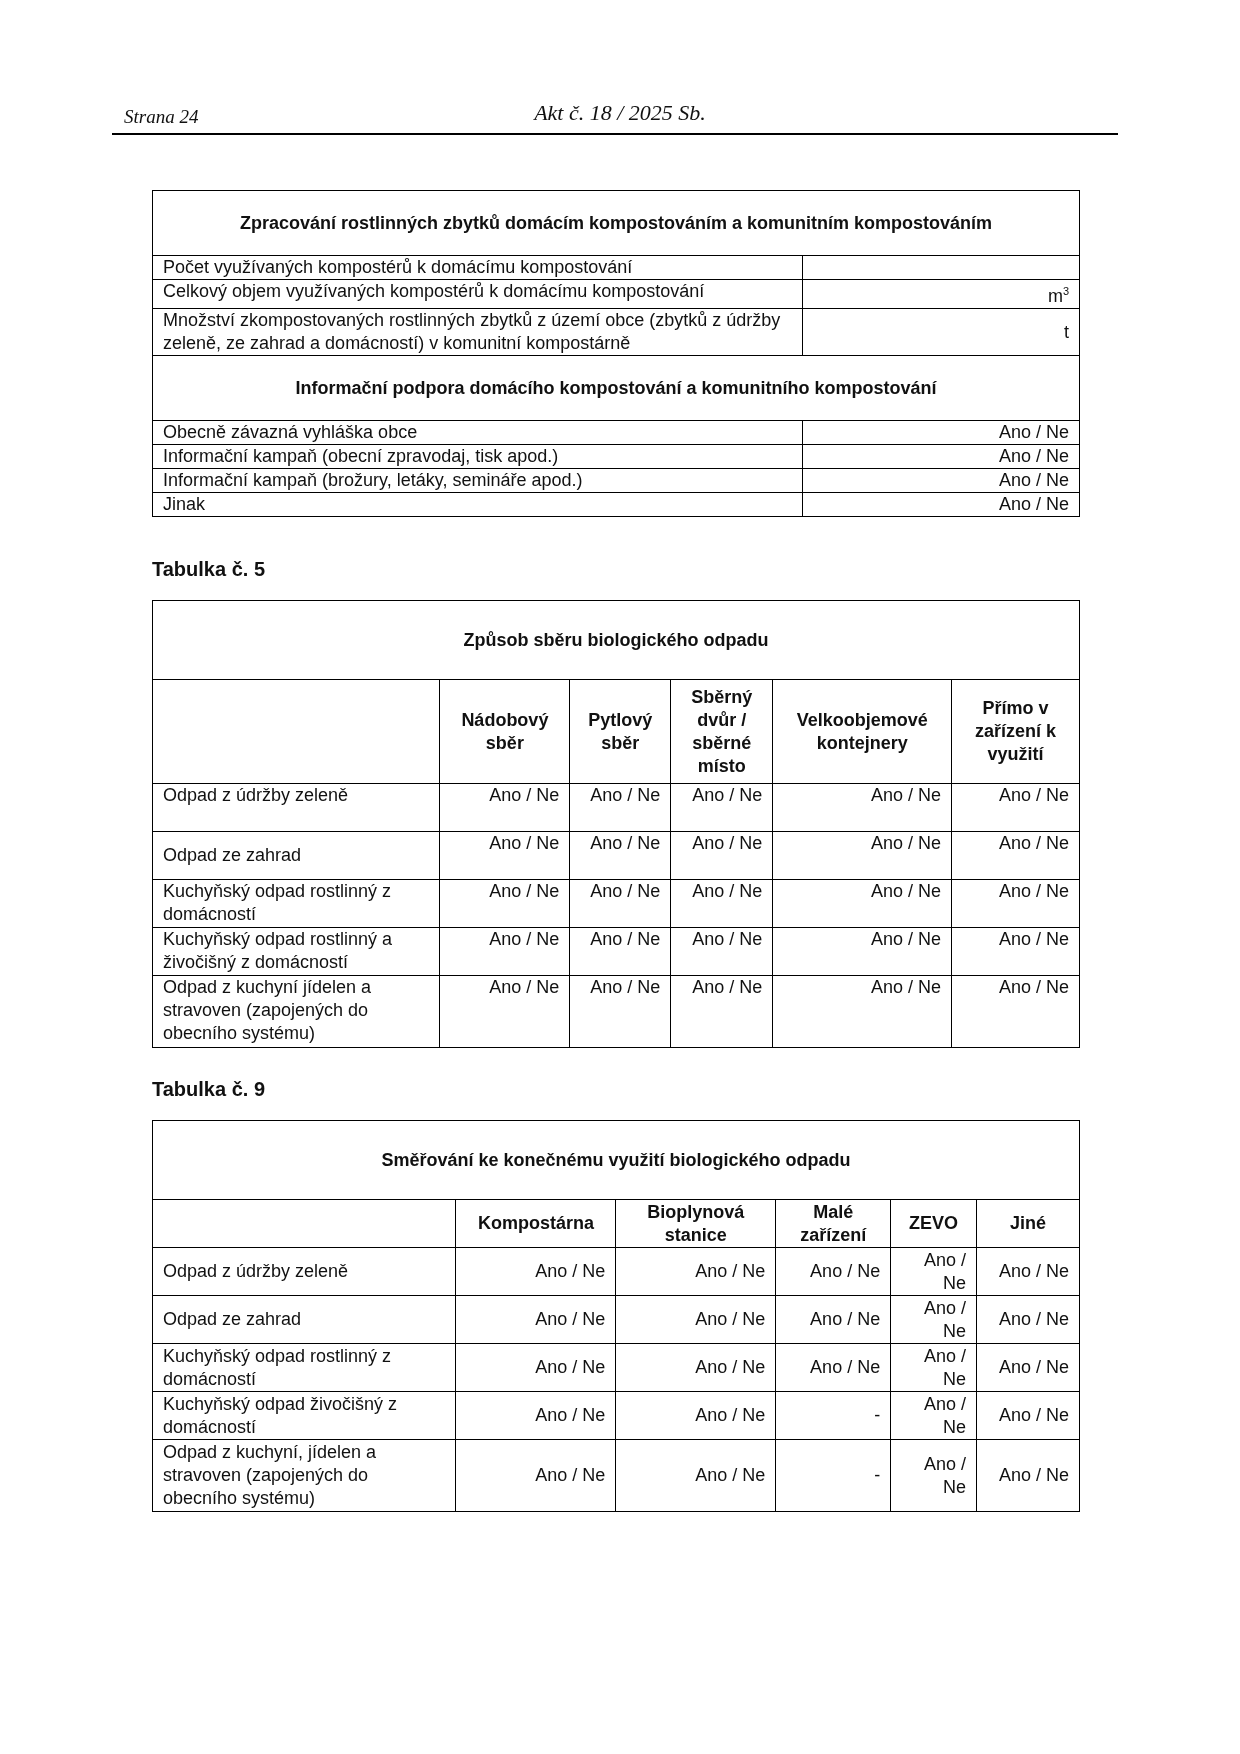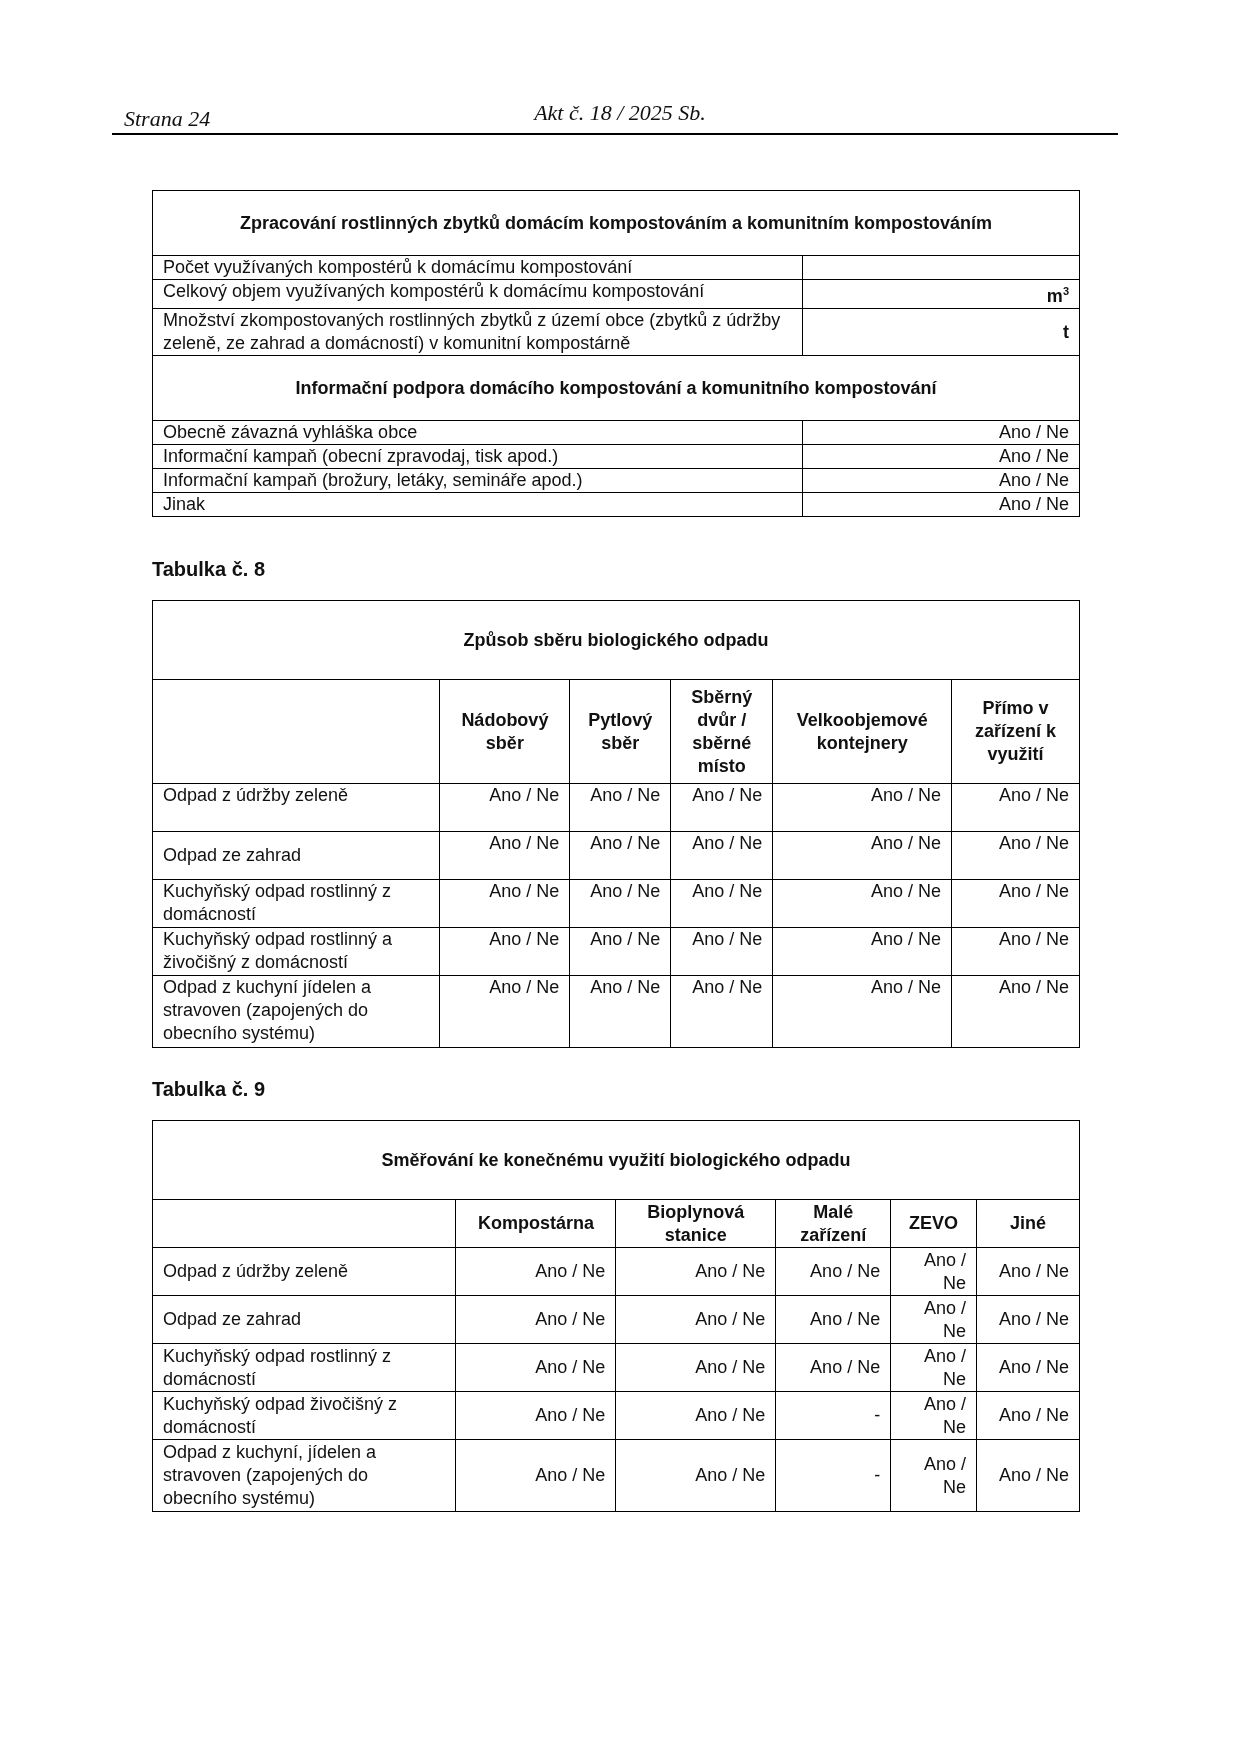--- a/index.html
+++ b/index.html
@@ -1,24 +1,24 @@
 <!DOCTYPE html>
 <html><head>
 <meta charset="utf-8">
 <style>
   html, body { margin: 0; padding: 0; background: #ffffff; }
   body { width: 1240px; height: 1754px; position: relative; font-family: "Liberation Sans", sans-serif; color: #111; }
-  .hdr-left { position: absolute; left: 124px; top: 106px; font-family: "Liberation Serif", serif; font-style: italic; font-size: 22px; }
+  .hdr-left { position: absolute; left: 124px; top: 106px; font-family: "Liberation Serif", serif; font-style: italic; font-size: 19px; }
   .hdr-center { position: absolute; left: 0; width: 1240px; top: 100px; text-align: center; font-family: "Liberation Serif", serif; font-style: italic; font-size: 22px; }
   .hdr-rule { position: absolute; left: 112px; top: 133px; width: 1006px; height: 2px; background: #000; }
   table { position: absolute; border-collapse: collapse; left: 152px; width: 928px; font-size: 18px; }
   td, th { border: 1.5px solid #000; padding: 0 10px; line-height: 23px; vertical-align: top; }
   .title-cell { text-align: center; font-weight: bold; vertical-align: middle; padding: 20px 8px; }
   .center { text-align: right; }
-  .right { text-align: right; font-weight: bold; }
+  .right { text-align: right; }
   th { font-weight: bold; text-align: center; vertical-align: middle; }
   .caption { position: absolute; left: 152px; font-weight: bold; font-size: 20px; }
   sup { font-size: 11px; }
   .vm td { vertical-align: middle; margin-top: 36px; }
 </style>
 </head>
 <body>
 
 <div class="hdr-left">Strana 24</div>
 <div class="hdr-center">Akt č. 18 / 2025 Sb.</div>
@@ -60,21 +60,21 @@
         <td>Informační kampaň (brožury, letáky, semináře apod.)</td>
         <td class="center">Ano / Ne</td>
       </tr>
   <tr>
         <td>Jinak</td>
         <td class="center">Ano / Ne</td>
       </tr>
 </tbody>
   </table>
 
-<div class="caption" style="top:558px;">Tabulka č. 8</div>
+<div class="caption" style="top:558px;">Tabulka č. 5</div>
 <table style="top:600px;">
   <colgroup>
       <col style="width:288px">
       <col style="width:130px">
       <col style="width:101px">
       <col style="width:102px">
       <col style="width:179px">
       <col style="width:128px">
     </colgroup>
   <tbody>

